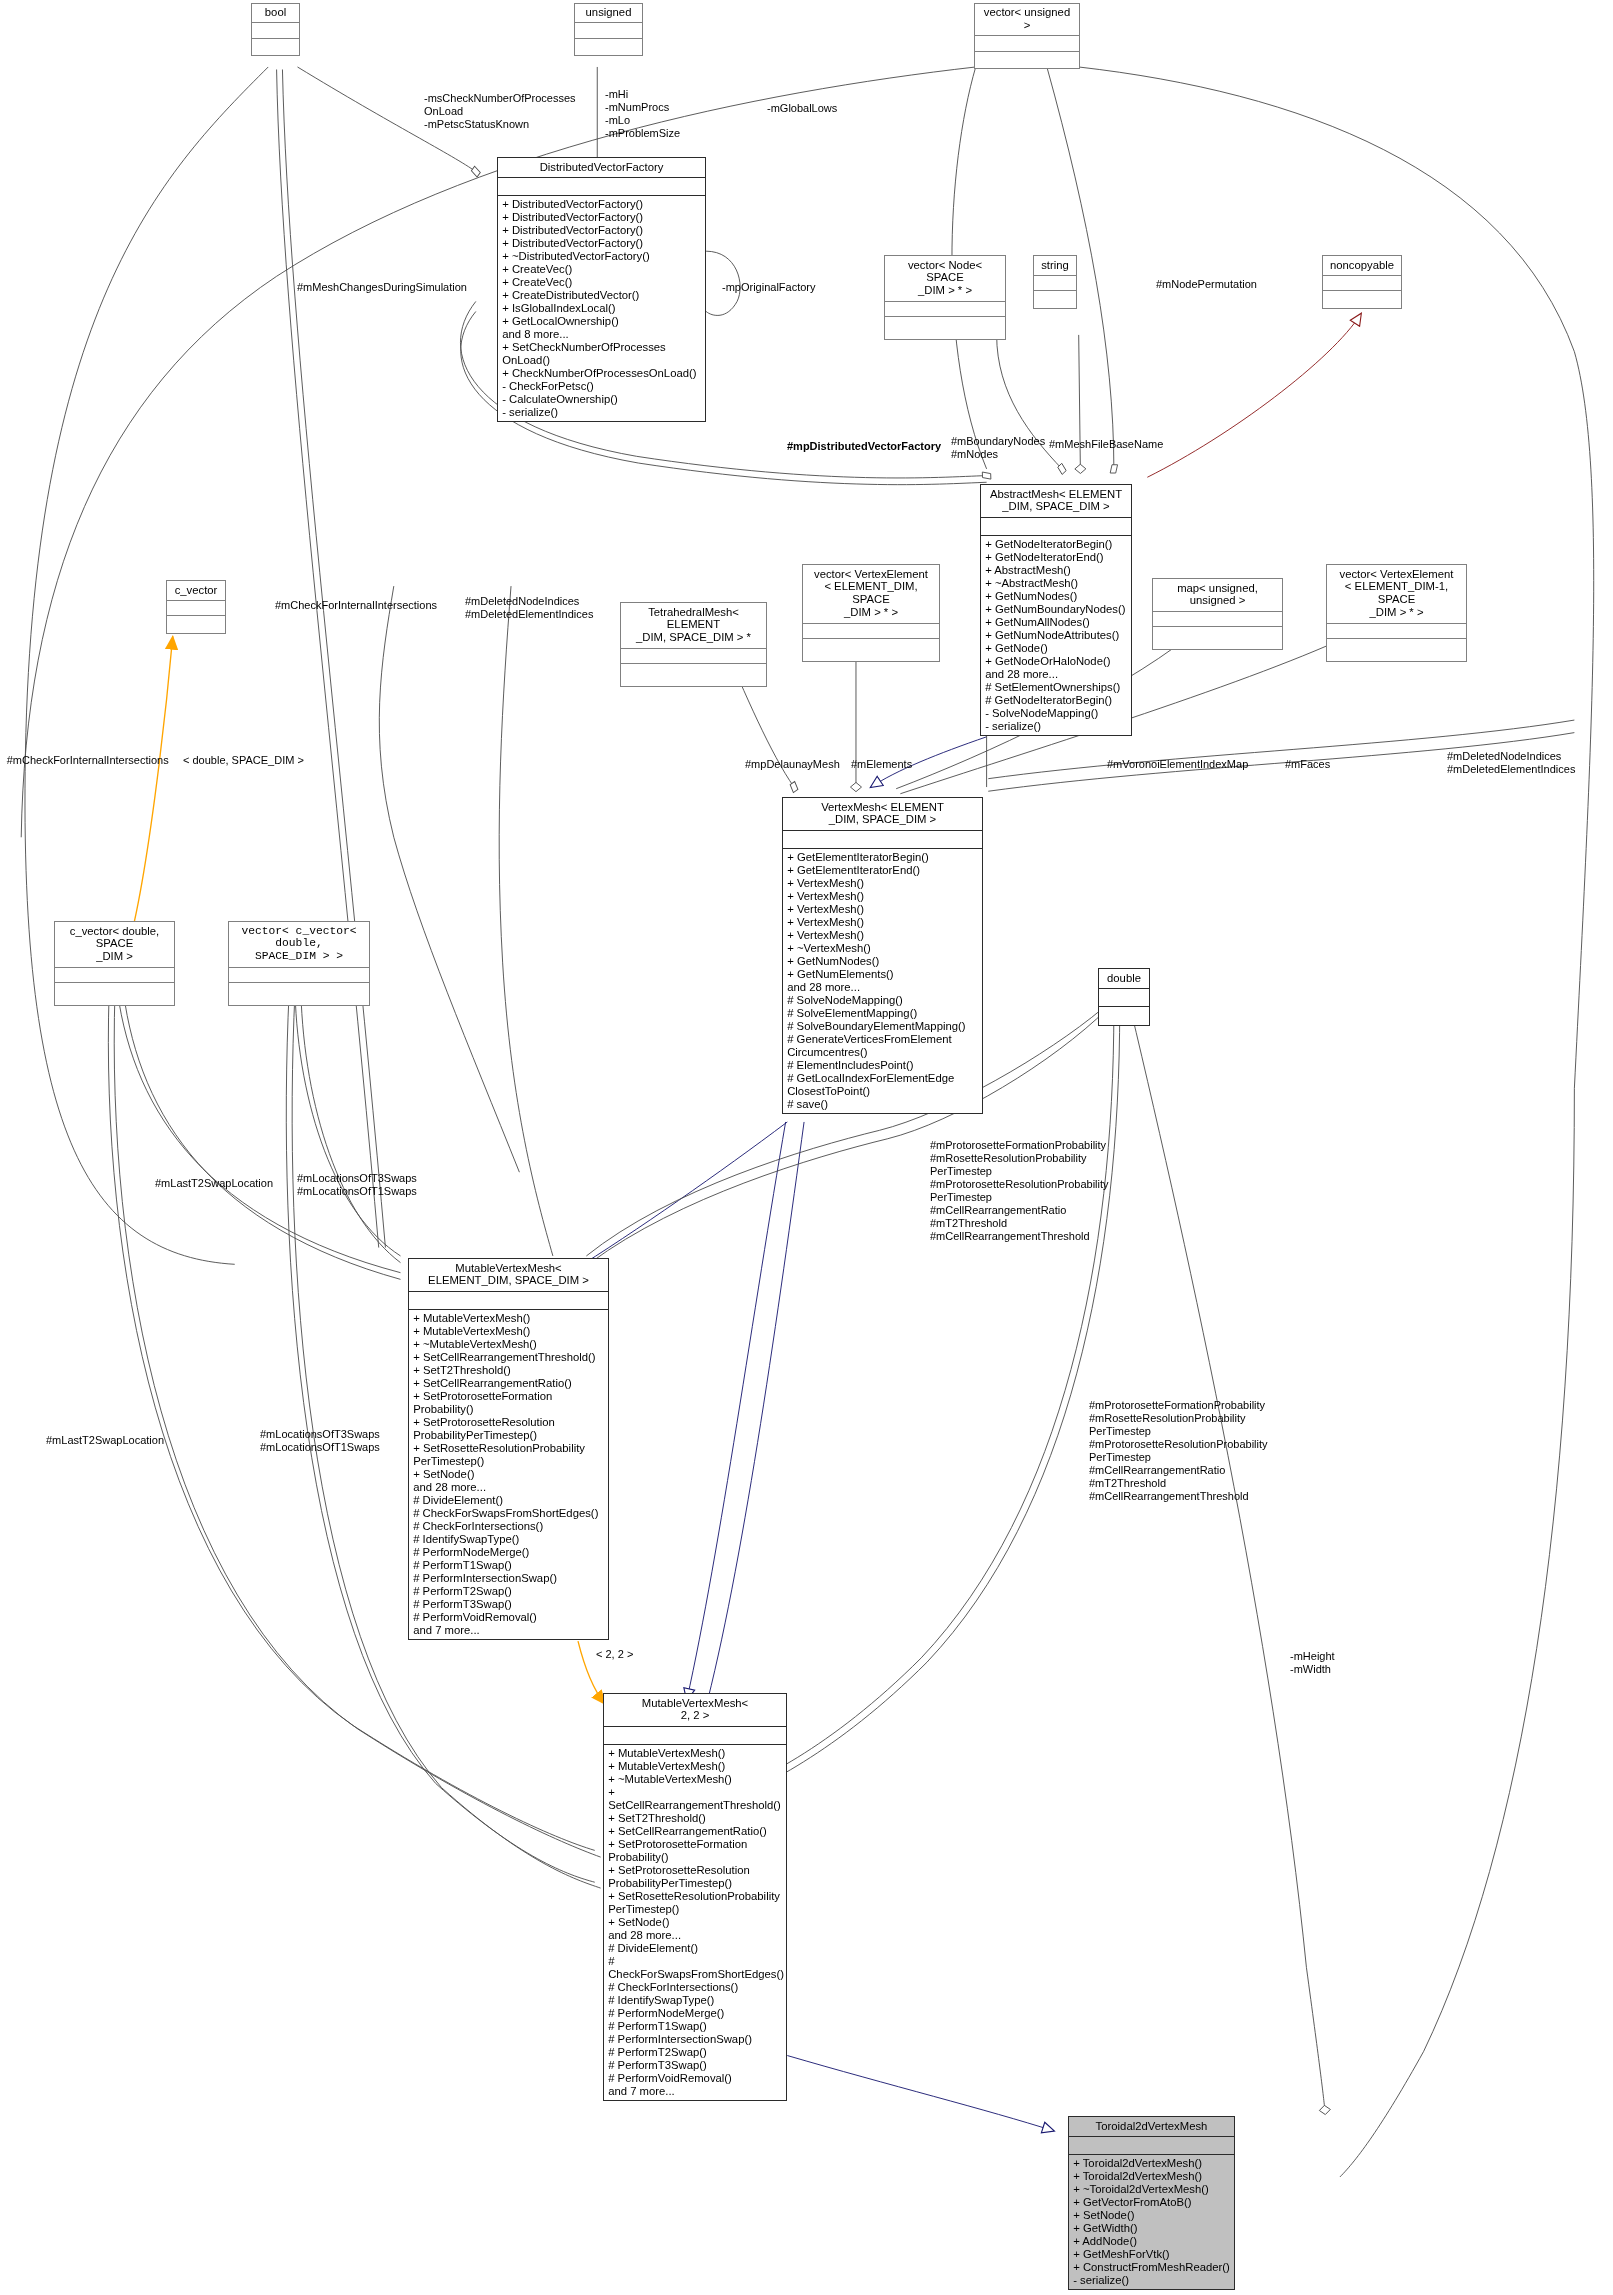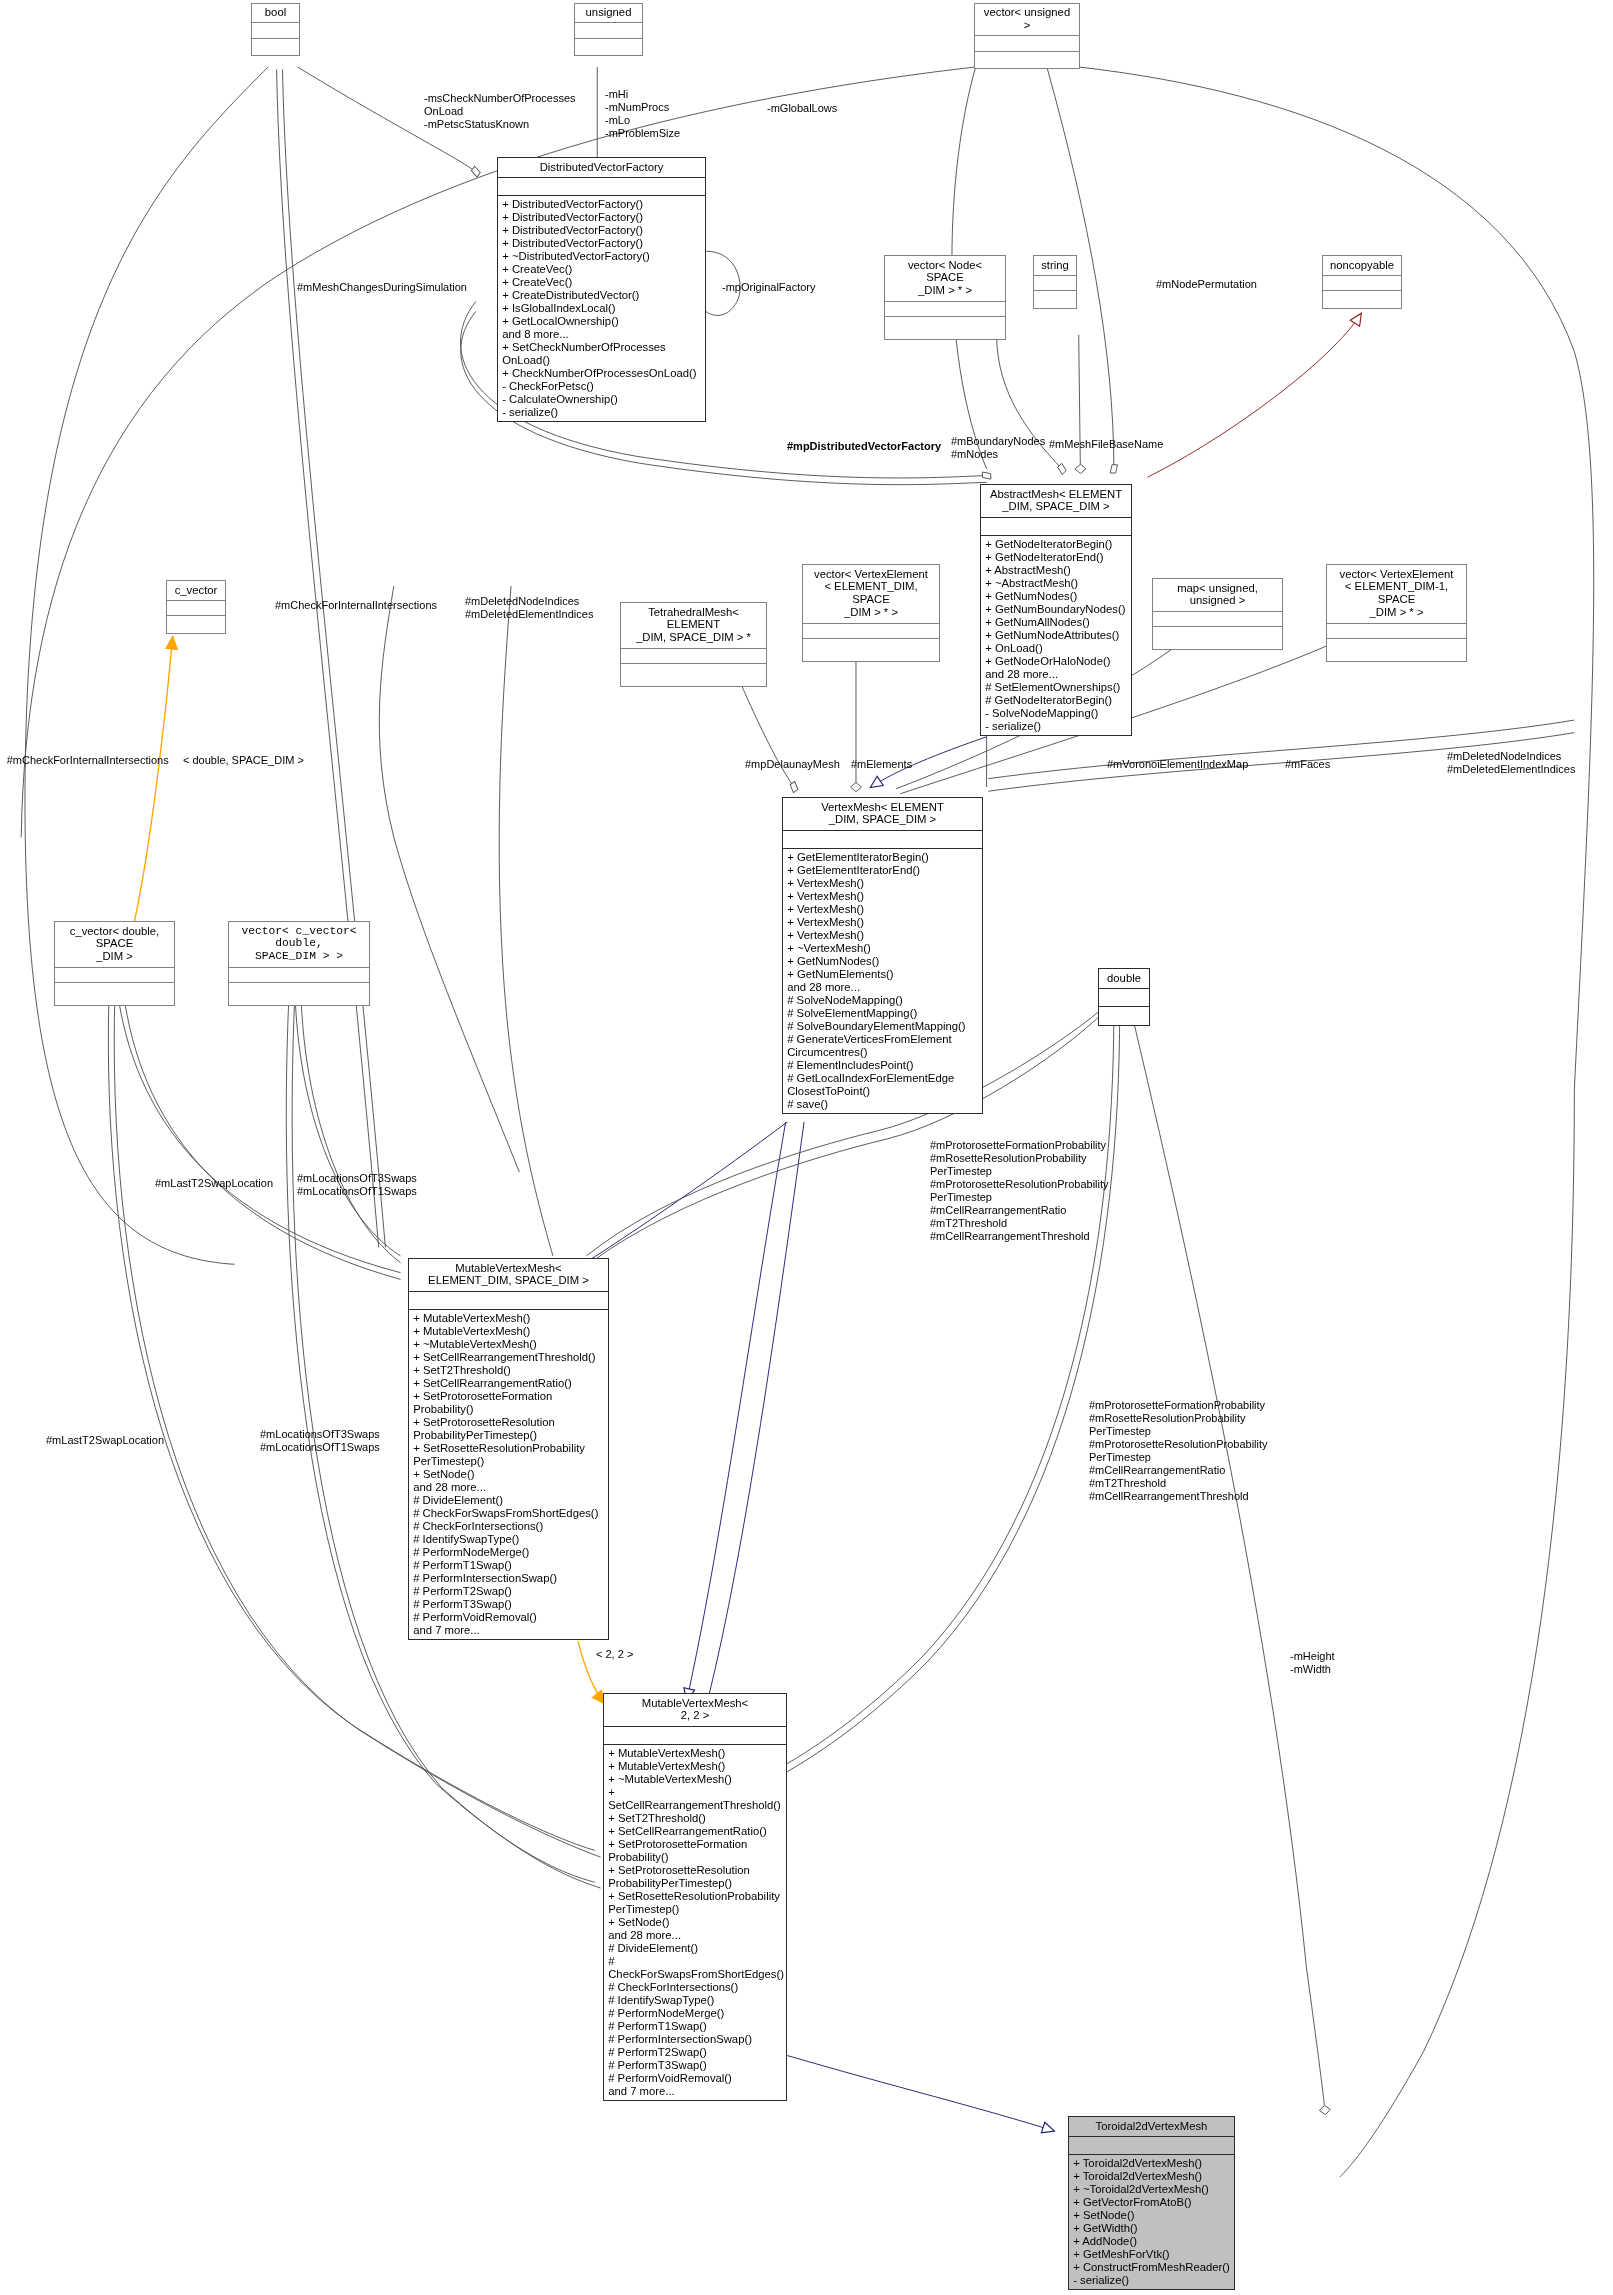--- a/index.html
+++ b/index.html
@@ -249,21 +249,21 @@
     <div class="uml-attrs"></div>
     <div class="uml-ops">
       <div>+ GetNodeIteratorBegin()</div>
       <div>+ GetNodeIteratorEnd()</div>
       <div>+ AbstractMesh()</div>
       <div>+ ~AbstractMesh()</div>
       <div>+ GetNumNodes()</div>
       <div>+ GetNumBoundaryNodes()</div>
       <div>+ GetNumAllNodes()</div>
       <div>+ GetNumNodeAttributes()</div>
-      <div>+ OnLoad()</div>
+      <div>+ GetNode()</div>
       <div>+ GetNodeOrHaloNode()</div>
       <div>and 28 more...</div>
       <div># SetElementOwnerships()</div>
       <div># GetNodeIteratorBegin()</div>
       <div>- SolveNodeMapping()</div>
       <div>- serialize()</div>
     </div>
   </div>
 
   <div class="umlbox" style="left:620px; top:571px; width:147px;margin-top:31px;">

